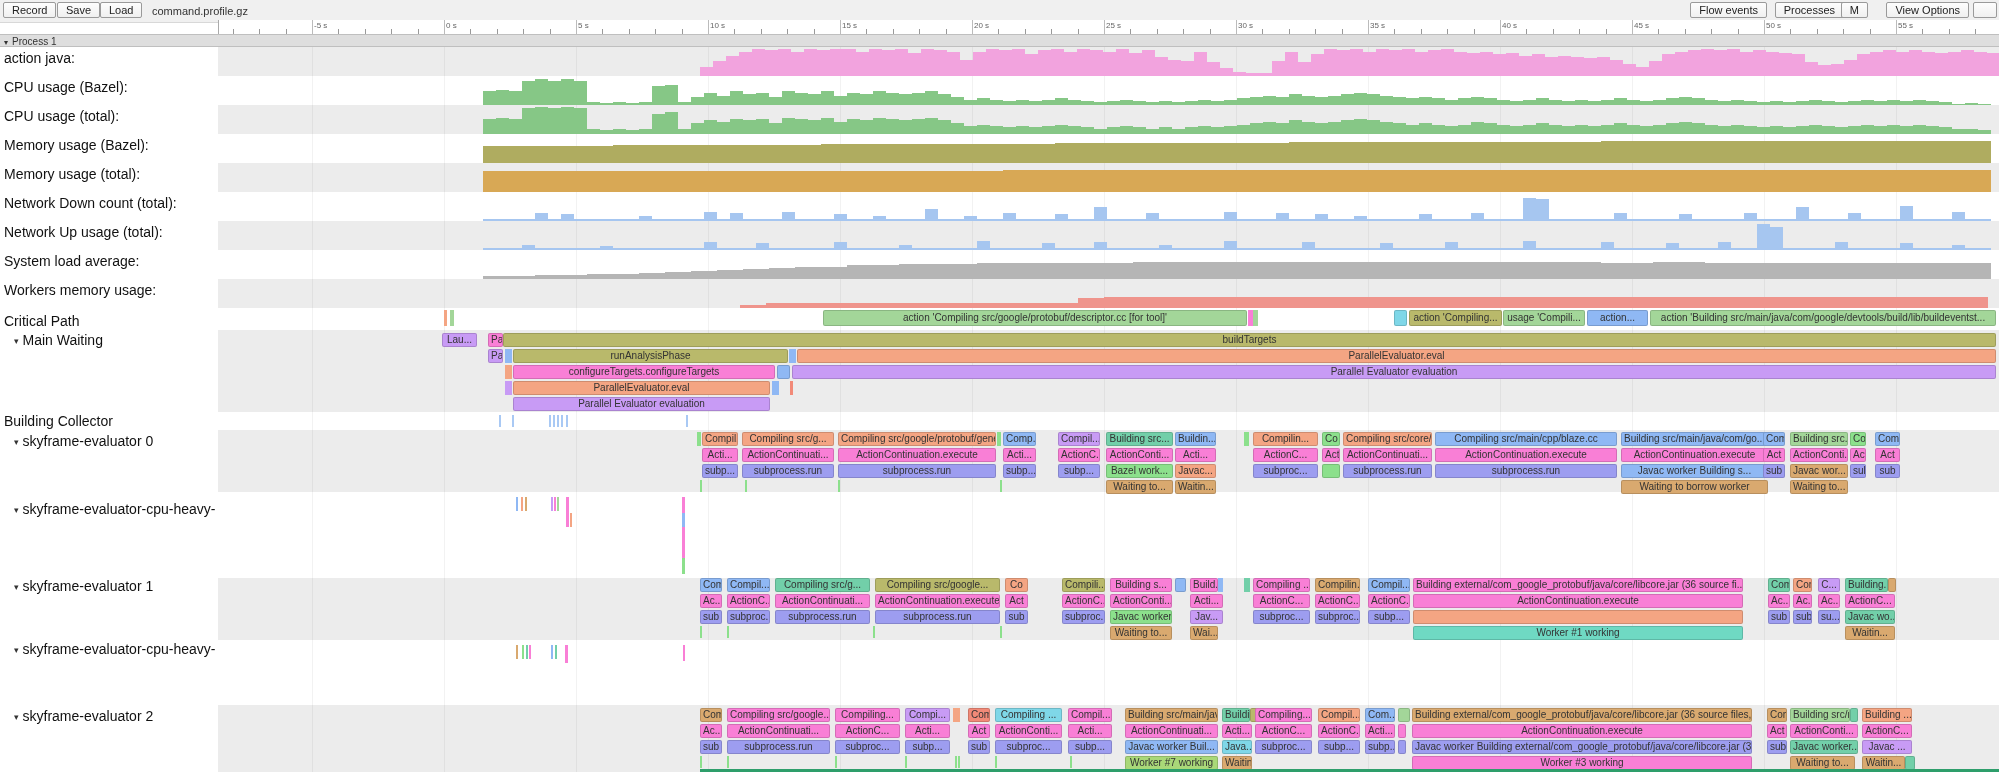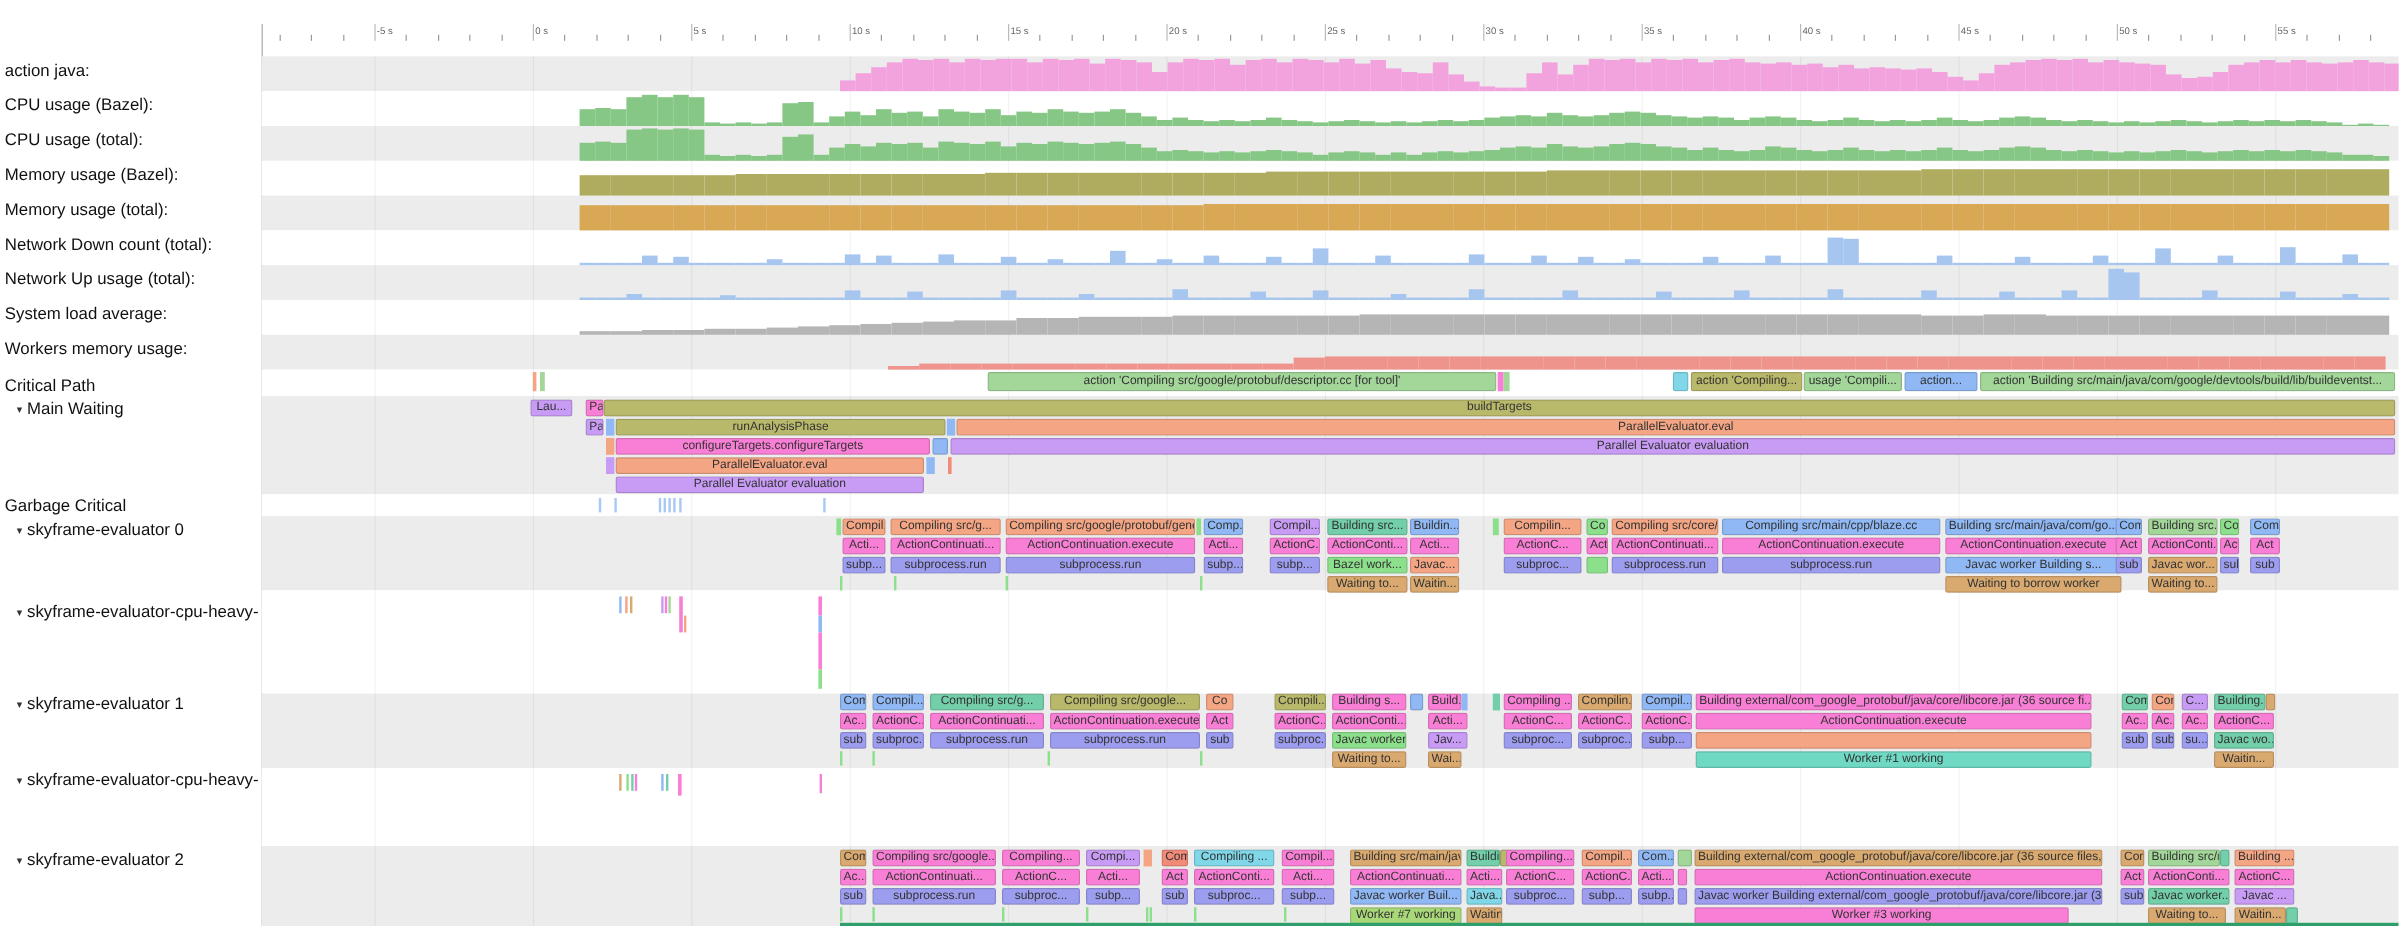--- a/index.html
+++ b/index.html
@@ -26,20 +26,31 @@
   .cbar{position:absolute;}
   
   .span{position:absolute;box-sizing:border-box;border:1px solid rgba(0,0,0,0.15);border-radius:2px;font-size:10px;color:#333;text-align:center;white-space:nowrap;overflow:hidden;padding:0 2px;}
   .span.nob{border:none;border-radius:0;padding:0;}
   .tick{position:absolute;}
 </style>
 </head>
 <body>
 
 <div id="screen">
+  <div id="toolbar">
+    <button class="tbtn" style="left:3px">Record</button>
+    <button class="tbtn" style="left:57px">Save</button>
+    <button class="tbtn" style="left:100px">Load</button>
+    <span id="filename" style="left:152px">command.profile.gz</span>
+    <button class="tbtn" style="right:232px">Flow events</button>
+    <button class="tbtn" style="right:155px">Processes</button>
+    <button class="tbtn" style="right:131px">M</button>
+    <button class="tbtn" style="right:30px">View Options</button>
+    <button class="tbtn" style="right:2px;width:24px"></button>
+  </div>
 
   <div id="ruler">
       <div class="rtickM" style="left: 94px;"></div>
       <div class="rlabel" style="left: 96px;">-5 s</div>
       <div class="rtickM" style="left: 226px;"></div>
       <div class="rlabel" style="left: 228px;">0 s</div>
       <div class="rtickM" style="left: 358px;"></div>
       <div class="rlabel" style="left: 360px;">5 s</div>
       <div class="rtickM" style="left: 490px;"></div>
       <div class="rlabel" style="left: 492px;">10 s</div>
@@ -111,20 +122,23 @@
       <div class="rtickm" style="left: 1572px;"></div>
       <div class="rtickm" style="left: 1599px;"></div>
       <div class="rtickm" style="left: 1625px;"></div>
       <div class="rtickm" style="left: 1652px;"></div>
       <div class="rtickm" style="left: 1704px;"></div>
       <div class="rtickm" style="left: 1731px;"></div>
       <div class="rtickm" style="left: 1757px;"></div>
     </div>
   <div id="vdivider"></div>
 
+  <div id="prochdr">
+    <span class="tri" style="font-size:8px;padding:0 4px">▾</span><span>Process 1</span>
+  </div>
 
   <div id="content">
       <div class="band" style="top: 47px; height: 29px; background: rgb(236, 236, 236); z-index: 0; position: absolute; left: 218px; width: 1781px;"></div>
       <div class="band" style="top: 76px; height: 29px; background: rgb(255, 255, 255); z-index: 0; position: absolute; left: 218px; width: 1781px;"></div>
       <div class="band" style="top: 105px; height: 29px; background: rgb(236, 236, 236); z-index: 0; position: absolute; left: 218px; width: 1781px;"></div>
       <div class="band" style="top: 134px; height: 29px; background: rgb(255, 255, 255); z-index: 0; position: absolute; left: 218px; width: 1781px;"></div>
       <div class="band" style="top: 163px; height: 29px; background: rgb(236, 236, 236); z-index: 0; position: absolute; left: 218px; width: 1781px;"></div>
       <div class="band" style="top: 192px; height: 29px; background: rgb(255, 255, 255); z-index: 0; position: absolute; left: 218px; width: 1781px;"></div>
       <div class="band" style="top: 221px; height: 29px; background: rgb(236, 236, 236); z-index: 0; position: absolute; left: 218px; width: 1781px;"></div>
       <div class="band" style="top: 250px; height: 29px; background: rgb(255, 255, 255); z-index: 0; position: absolute; left: 218px; width: 1781px;"></div>
@@ -990,21 +1004,21 @@
         <div class="span" style="left: 513px; top: 365px; width: 262px; height: 14px; line-height: 12px; background: rgb(249, 127, 214);">configureTargets.configureTargets</div>
         <div class="span" style="left: 777px; top: 365px; width: 13px; height: 14px; line-height: 12px; background: rgb(143, 184, 244);"></div>
         <div class="span" style="left: 792px; top: 365px; width: 1204px; height: 14px; line-height: 12px; background: rgb(200, 155, 245);">Parallel Evaluator evaluation</div>
         <div class="span nob" style="left: 505px; top: 381px; width: 7px; height: 14px; line-height: 12px; background: rgb(200, 155, 245);"></div>
         <div class="span" style="left: 513px; top: 381px; width: 257px; height: 14px; line-height: 12px; background: rgb(244, 165, 131);">ParallelEvaluator.eval</div>
         <div class="span nob" style="left: 772px; top: 381px; width: 7px; height: 14px; line-height: 12px; background: rgb(143, 184, 244);"></div>
         <div class="span nob" style="left: 790px; top: 381px; width: 3px; height: 14px; line-height: 12px; background: rgb(242, 138, 120);"></div>
         <div class="span" style="left: 513px; top: 397px; width: 257px; height: 14px; line-height: 12px; background: rgb(200, 155, 245);">Parallel Evaluator evaluation</div>
       </div>
       <div style="position: absolute; left: 0px; top: 0px; width: 1999px; z-index: 1;">
-        <div class="rowlabel" style="top: 413px; padding-left: 0px;"><span>Garbage Critical</span></div>
+        <div class="rowlabel" style="top: 413px; padding-left: 0px;"><span>Building Collector</span></div>
         <div class="tick" style="left: 499px; top: 415px; width: 2px; height: 12px; background: rgb(169, 201, 244);"></div>
         <div class="tick" style="left: 512px; top: 415px; width: 2px; height: 12px; background: rgb(169, 201, 244);"></div>
         <div class="tick" style="left: 549px; top: 415px; width: 2px; height: 12px; background: rgb(169, 201, 244);"></div>
         <div class="tick" style="left: 553px; top: 415px; width: 2px; height: 12px; background: rgb(169, 201, 244);"></div>
         <div class="tick" style="left: 557px; top: 415px; width: 2px; height: 12px; background: rgb(169, 201, 244);"></div>
         <div class="tick" style="left: 561px; top: 415px; width: 2px; height: 12px; background: rgb(169, 201, 244);"></div>
         <div class="tick" style="left: 566px; top: 415px; width: 2px; height: 12px; background: rgb(169, 201, 244);"></div>
         <div class="tick" style="left: 686px; top: 415px; width: 2px; height: 12px; background: rgb(169, 201, 244);"></div>
       </div>
       <div style="position: absolute; left: 0px; top: 0px; width: 1999px; z-index: 1;">
@@ -1209,21 +1223,21 @@
         <div class="span" style="left: 1255px; top: 740px; width: 57px; height: 14px; line-height: 12px; background: rgb(157, 157, 240);">subproc...</div>
         <div class="span" style="left: 1318px; top: 740px; width: 42px; height: 14px; line-height: 12px; background: rgb(157, 157, 240);">subp...</div>
         <div class="span" style="left: 1365px; top: 740px; width: 30px; height: 14px; line-height: 12px; background: rgb(157, 157, 240);">subp...</div>
         <div class="span" style="left: 1398px; top: 740px; width: 8px; height: 14px; line-height: 12px; background: rgb(157, 157, 240);"></div>
         <div class="span" style="left: 1412px; top: 740px; width: 340px; height: 14px; line-height: 12px; background: rgb(157, 157, 240);">Javac worker Building external/com_google_protobuf/java/core/libcore.jar (3...</div>
         <div class="span" style="left: 1767px; top: 740px; width: 20px; height: 14px; line-height: 12px; background: rgb(157, 157, 240);">sub</div>
         <div class="span" style="left: 1790px; top: 740px; width: 68px; height: 14px; line-height: 12px; background: rgb(114, 207, 169);">Javac worker...</div>
         <div class="span" style="left: 1862px; top: 740px; width: 50px; height: 14px; line-height: 12px; background: rgb(200, 155, 245);">Javac ...</div>
         <div class="span" style="left: 1125px; top: 756px; width: 93px; height: 14px; line-height: 12px; background: rgb(169, 216, 120);">Worker #7 working</div>
         <div class="span" style="left: 1222px; top: 756px; width: 30px; height: 14px; line-height: 12px; background: rgb(217, 169, 111);">Waitin...</div>
-        <div class="span" style="left: 1412px; top: 756px; width: 312px; height: 14px; line-height: 12px; background: rgb(249, 127, 214);">Worker #3 working</div>
+        <div class="span" style="left: 1412px; top: 756px; width: 340px; height: 14px; line-height: 12px; background: rgb(249, 127, 214);">Worker #3 working</div>
         <div class="span" style="left: 1790px; top: 756px; width: 65px; height: 14px; line-height: 12px; background: rgb(217, 169, 111);">Waiting to...</div>
         <div class="span" style="left: 1862px; top: 756px; width: 43px; height: 14px; line-height: 12px; background: rgb(217, 169, 111);">Waitin...</div>
         <div class="span" style="left: 1905px; top: 756px; width: 10px; height: 14px; line-height: 12px; background: rgb(114, 207, 169);"></div>
         <div class="tick" style="left: 700px; top: 756px; width: 2px; height: 12px; background: rgb(140, 224, 140);"></div>
         <div class="tick" style="left: 727px; top: 756px; width: 2px; height: 12px; background: rgb(140, 224, 140);"></div>
         <div class="tick" style="left: 835px; top: 756px; width: 2px; height: 12px; background: rgb(140, 224, 140);"></div>
         <div class="tick" style="left: 905px; top: 756px; width: 2px; height: 12px; background: rgb(140, 224, 140);"></div>
         <div class="tick" style="left: 955px; top: 756px; width: 2px; height: 12px; background: rgb(140, 224, 140);"></div>
         <div class="tick" style="left: 958px; top: 756px; width: 2px; height: 12px; background: rgb(140, 224, 140);"></div>
         <div class="tick" style="left: 995px; top: 756px; width: 2px; height: 12px; background: rgb(140, 224, 140);"></div>

